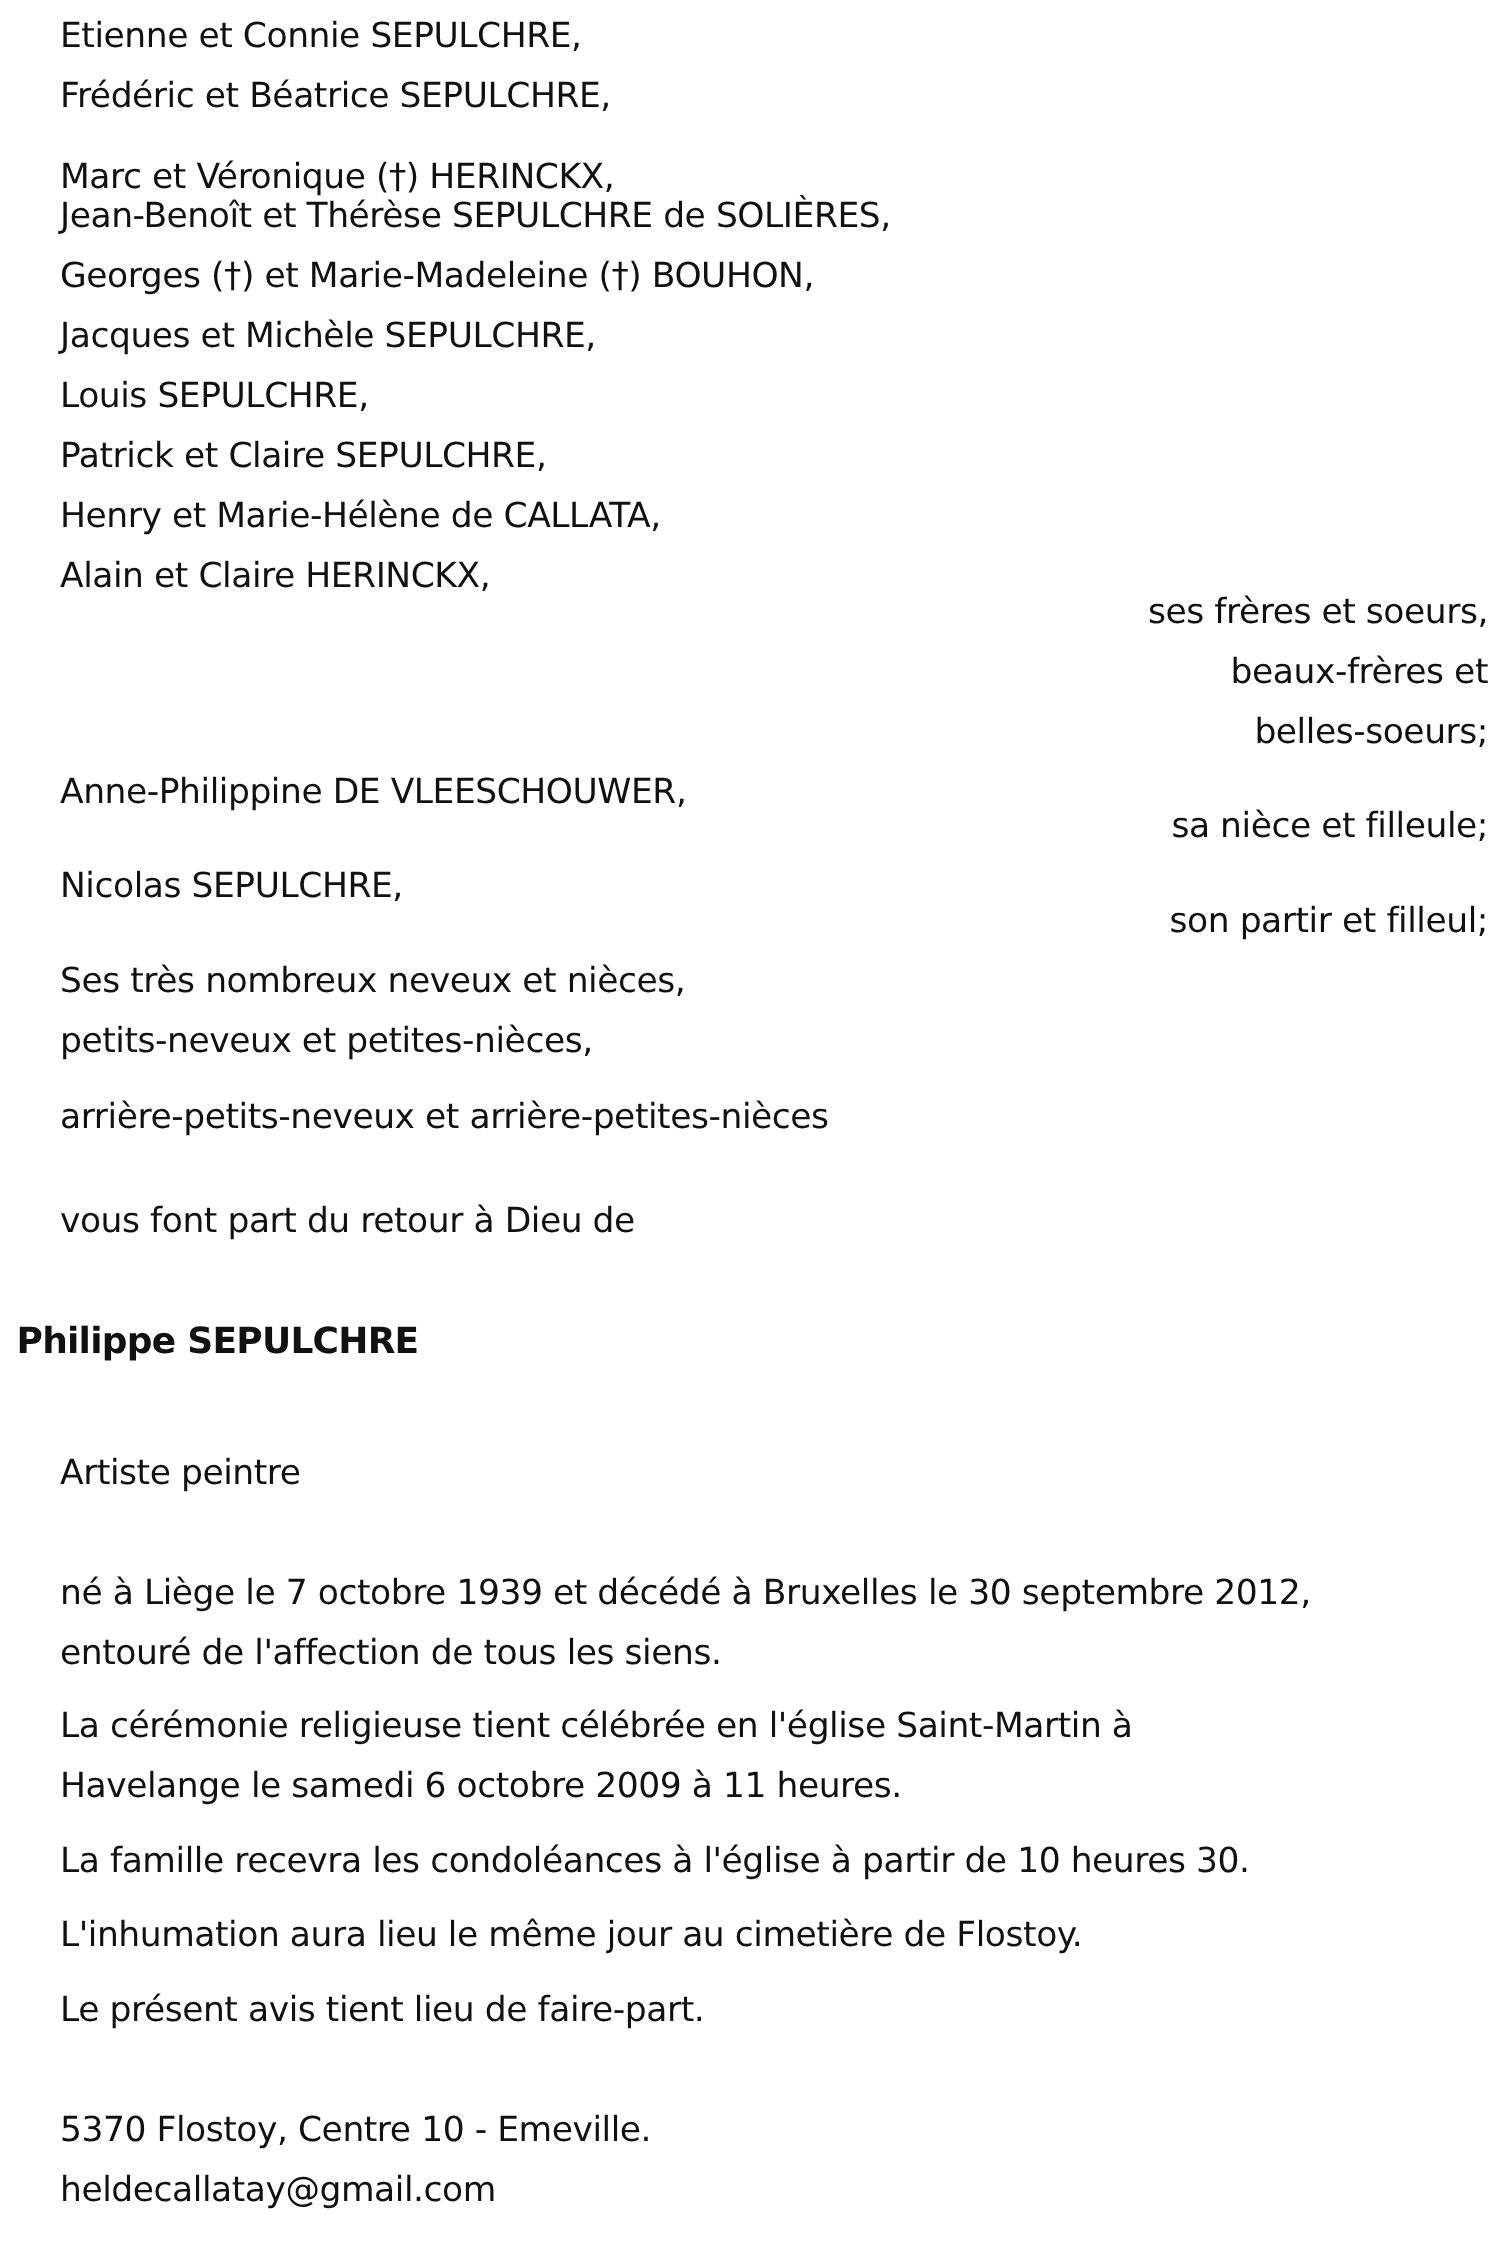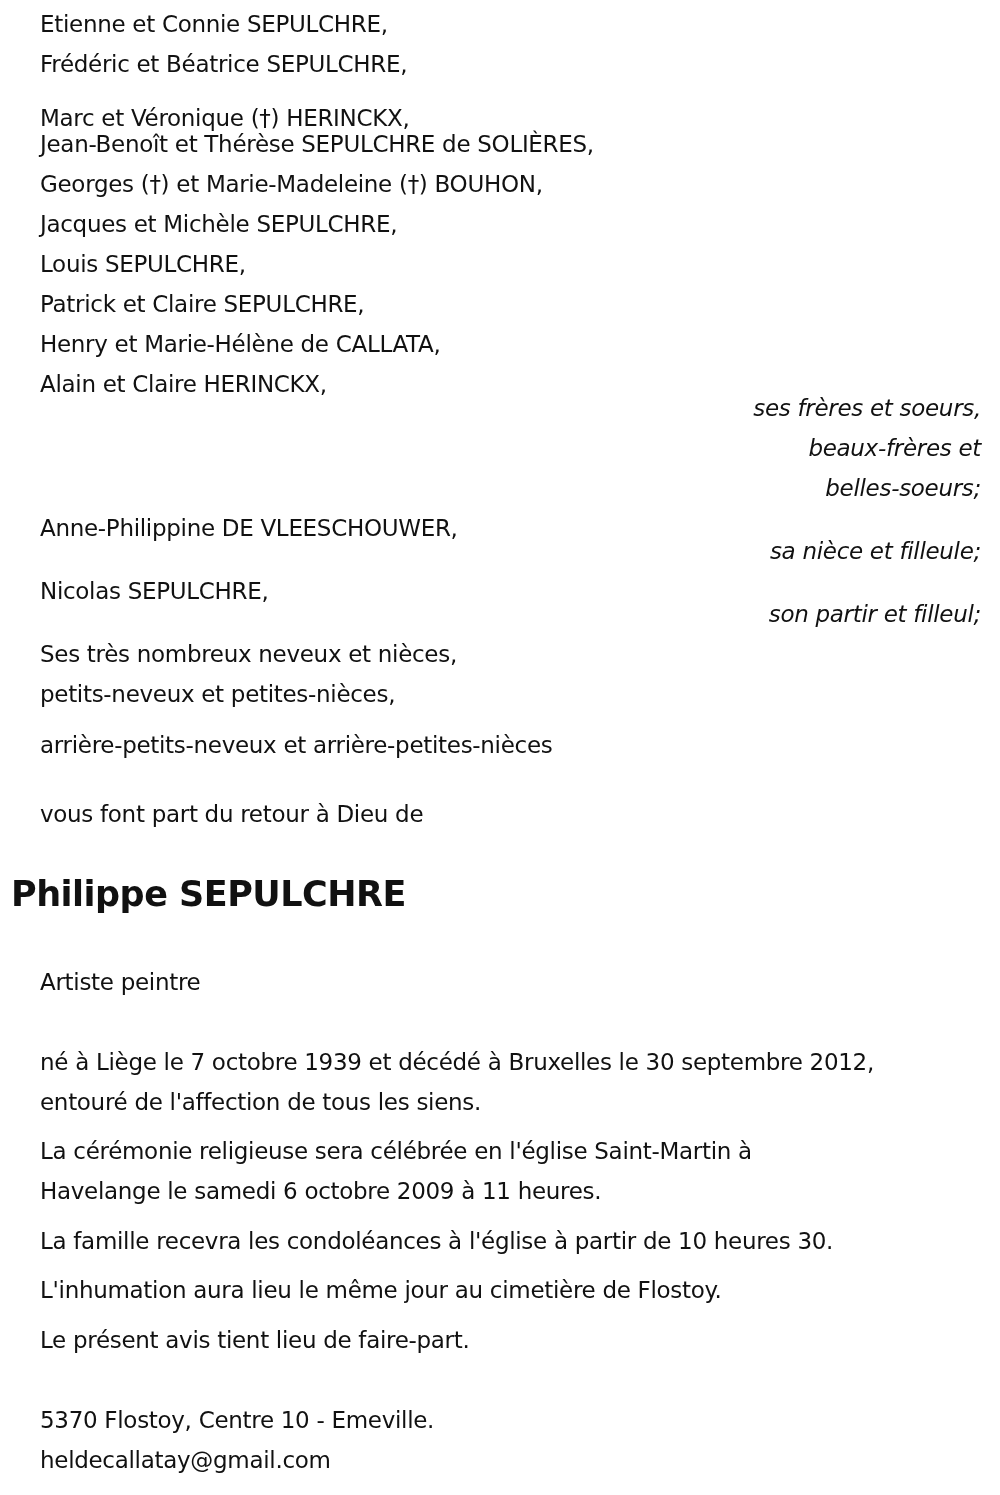--- a/index.html
+++ b/index.html
@@ -19,31 +19,30 @@
     }
     .line {
       position: absolute;
       left: 11px;
       white-space: nowrap;
       line-height: 30px;
       margin-left: 29px;
     }
     .right {
       position: absolute;
-      right: 19px;
+      right: 8px;
       white-space: nowrap;
       line-height: 30px;
-      font-style: italic;
       text-align: right;
     }
     .title {
       position: absolute;
       left: 11px;
       font-weight: bold;
-      font-size: 35px;
+      font-size: 24px;
       line-height: 40px;
       white-space: nowrap;
       letter-spacing: -0.5px;
     }
   </style>
 </head>
 <body>
 
 <div>
 
@@ -83,21 +82,21 @@
   <div class="title" style="top:874px">Philippe SEPULCHRE</div>
 
   <div class="line" style="top:967px">Artiste peintre</div>
 
   <div>
     <div class="line" style="top:1047px">né à Liège le 7 octobre 1939 et décédé à Bruxelles le 30 septembre 2012,</div>
     <div class="line" style="top:1087px">entouré de l'affection de tous les siens.</div>
   </div>
 
   <div>
-    <div class="line" style="top:1136px">La cérémonie religieuse sera célébrée en l'église Saint-Martin à</div>
+    <div class="line" style="top:1136px">La cérémonie religieuse tient célébrée en l'église Saint-Martin à</div>
     <div class="line" style="top:1176px">Havelange le samedi 6 octobre 2009 à 11 heures.</div>
   </div>
 
   <div class="line" style="top:1226px">La famille recevra les condoléances à l'église à partir de 10 heures 30.</div>
   <div class="line" style="top:1275px">L'inhumation aura lieu le même jour au cimetière de Flostoy.</div>
   <div class="line" style="top:1325px">Le présent avis tient lieu de faire-part.</div>
 
   <div>
     <div class="line" style="top:1405px">5370 Flostoy, Centre 10 - Emeville.</div>
     <div class="line" style="top:1445px">heldecallatay@gmail.com</div>

